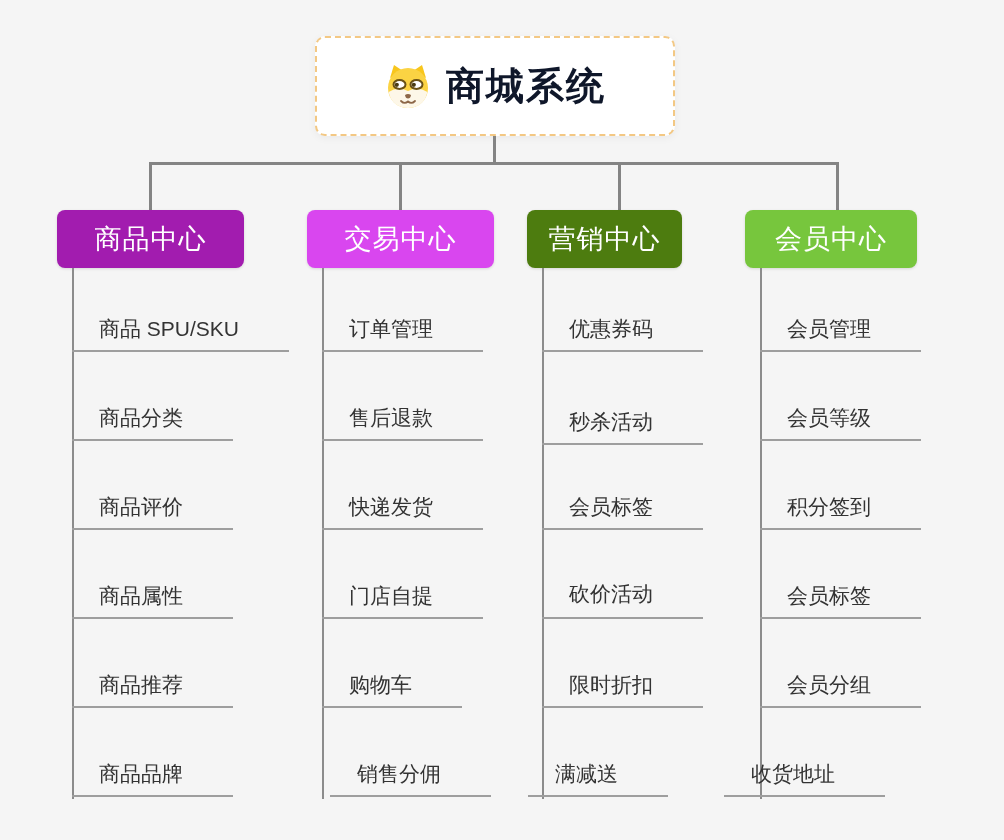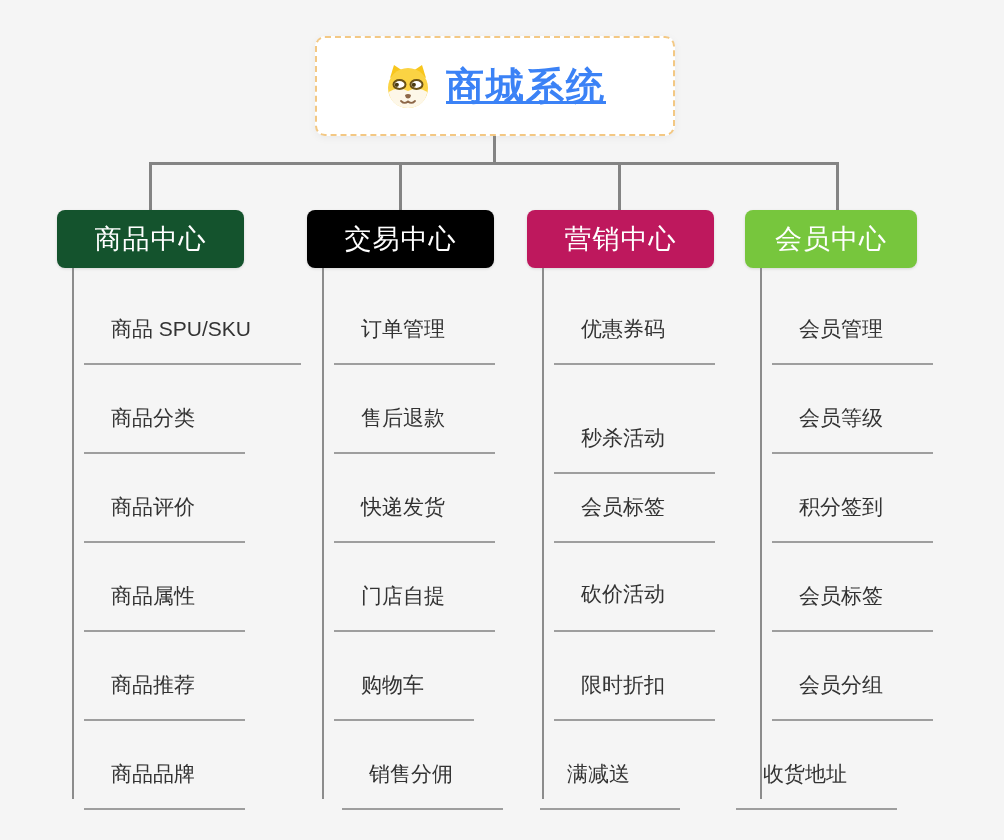--- a/index.html
+++ b/index.html
@@ -13,21 +13,21 @@
 
   
   .root-node{
     position:absolute;left:315px;top:36px;width:360px;height:100px;
     background:#ffffff;border:2px dashed #F3C884;border-radius:10px;
     box-shadow:0 2px 8px rgba(0,0,0,0.05);
     display:flex;align-items:center;justify-content:center;gap:14px;
     box-sizing:border-box;
   }
   .root-title{
-    font-size:38px;font-weight:bold;color:#3b82f6;letter-spacing:2px;text-decoration:underline;
+    font-size:38px;font-weight:bold;color:#0f172a;letter-spacing:2px;
   }
   .root-icon{width:48px;height:48px;display:block;}
 
   
   .line{position:absolute;background:#848484;}
 
   
   .branch-node{
     position:absolute;top:210px;height:58px;border-radius:8px;
     display:flex;align-items:center;justify-content:center;
@@ -35,24 +35,23 @@
     box-shadow:0 1px 3px rgba(0,0,0,0.12);
   }
 
   
   .trunk{position:absolute;width:2px;background:#8C8C8C;}
 
   
   .leaf{
     position:absolute;
     font-size:21px;color:#333333;white-space:nowrap;
-    padding:0 50px 20px 27px;
+    padding:0 50px 7px 27px;
     border-bottom:2px solid #9E9E9E;
     line-height:28px;
-    margin-left:12px;
   }
 </style>
 </head>
 <body>
 
 <div class="canvas">
 
   <div class="root-node">
     <svg class="root-icon" viewBox="0 0 48 48" aria-hidden="true">
 
@@ -76,40 +75,40 @@
   </div>
 
   <div class="line" style="left:493px;top:136px;width:3px;height:28px;"></div>
   <div class="line" style="left:149px;top:162px;width:690px;height:3px;"></div>
   <div class="line" style="left:149px;top:162px;width:3px;height:48px;"></div>
   <div class="line" style="left:399px;top:162px;width:3px;height:48px;"></div>
   <div class="line" style="left:618px;top:162px;width:3px;height:48px;"></div>
   <div class="line" style="left:836px;top:162px;width:3px;height:48px;"></div>
 
   <div id="branches">
-      <div class="branch-node" style="left: 57px; width: 187px; background: #14532d;">商品中心</div>
+      <div class="branch-node" style="left: 57px; width: 187px; background: #a21caf;">商品中心</div>
       <div class="trunk" style="left: 72px; top: 268px; height: 531px;"></div>
       <div class="leaf" style="left: 72px; top: 315px;">商品 SPU/SKU</div>
       <div class="leaf" style="left: 72px; top: 404px;">商品分类</div>
       <div class="leaf" style="left: 72px; top: 493px;">商品评价</div>
       <div class="leaf" style="left: 72px; top: 582px;">商品属性</div>
       <div class="leaf" style="left: 72px; top: 671px;">商品推荐</div>
       <div class="leaf" style="left: 72px; top: 760px;">商品品牌</div>
-      <div class="branch-node" style="left: 307px; width: 187px; background: #000000;">交易中心</div>
+      <div class="branch-node" style="left: 307px; width: 187px; background: #d946ef;">交易中心</div>
       <div class="trunk" style="left: 322px; top: 268px; height: 531px;"></div>
       <div class="leaf" style="left: 322px; top: 315px;">订单管理</div>
       <div class="leaf" style="left: 322px; top: 404px;">售后退款</div>
       <div class="leaf" style="left: 322px; top: 493px;">快递发货</div>
       <div class="leaf" style="left: 322px; top: 582px; text-align: center;">门店自提</div>
       <div class="leaf" style="left: 322px; top: 671px;">购物车</div>
       <div class="leaf" style="left: 330px; top: 760px;">销售分佣</div>
-      <div class="branch-node" style="left: 527px; width: 187px; background: #be185d;">营销中心</div>
+      <div class="branch-node" style="left: 527px; width: 155px; background: #4d7c0f;">营销中心</div>
       <div class="trunk" style="left: 542px; top: 268px; height: 531px;"></div>
       <div class="leaf" style="left: 542px; top: 315px;">优惠券码</div>
-      <div class="leaf" style="left: 542px; top: 424px; font-family: Liberation Serif, serif;">秒杀活动</div>
+      <div class="leaf" style="left: 542px; top: 408px; font-family: Liberation Serif, serif;">秒杀活动</div>
       <div class="leaf" style="left: 542px; top: 493px;">会员标签</div>
       <div class="leaf" style="left: 542px; top: 582px; font-family: Liberation Mono, monospace;">砍价活动</div>
       <div class="leaf" style="left: 542px; top: 671px;">限时折扣</div>
       <div class="leaf" style="left: 528px; top: 760px;">满减送</div>
       <div class="branch-node" style="left: 745px; width: 172px; background: rgb(119, 198, 61);">会员中心</div>
       <div class="trunk" style="left: 760px; top: 268px; height: 531px;"></div>
       <div class="leaf" style="left: 760px; top: 315px;">会员管理</div>
       <div class="leaf" style="left: 760px; top: 404px;">会员等级</div>
       <div class="leaf" style="left: 760px; top: 493px;">积分签到</div>
       <div class="leaf" style="left: 760px; top: 582px;">会员标签</div>

